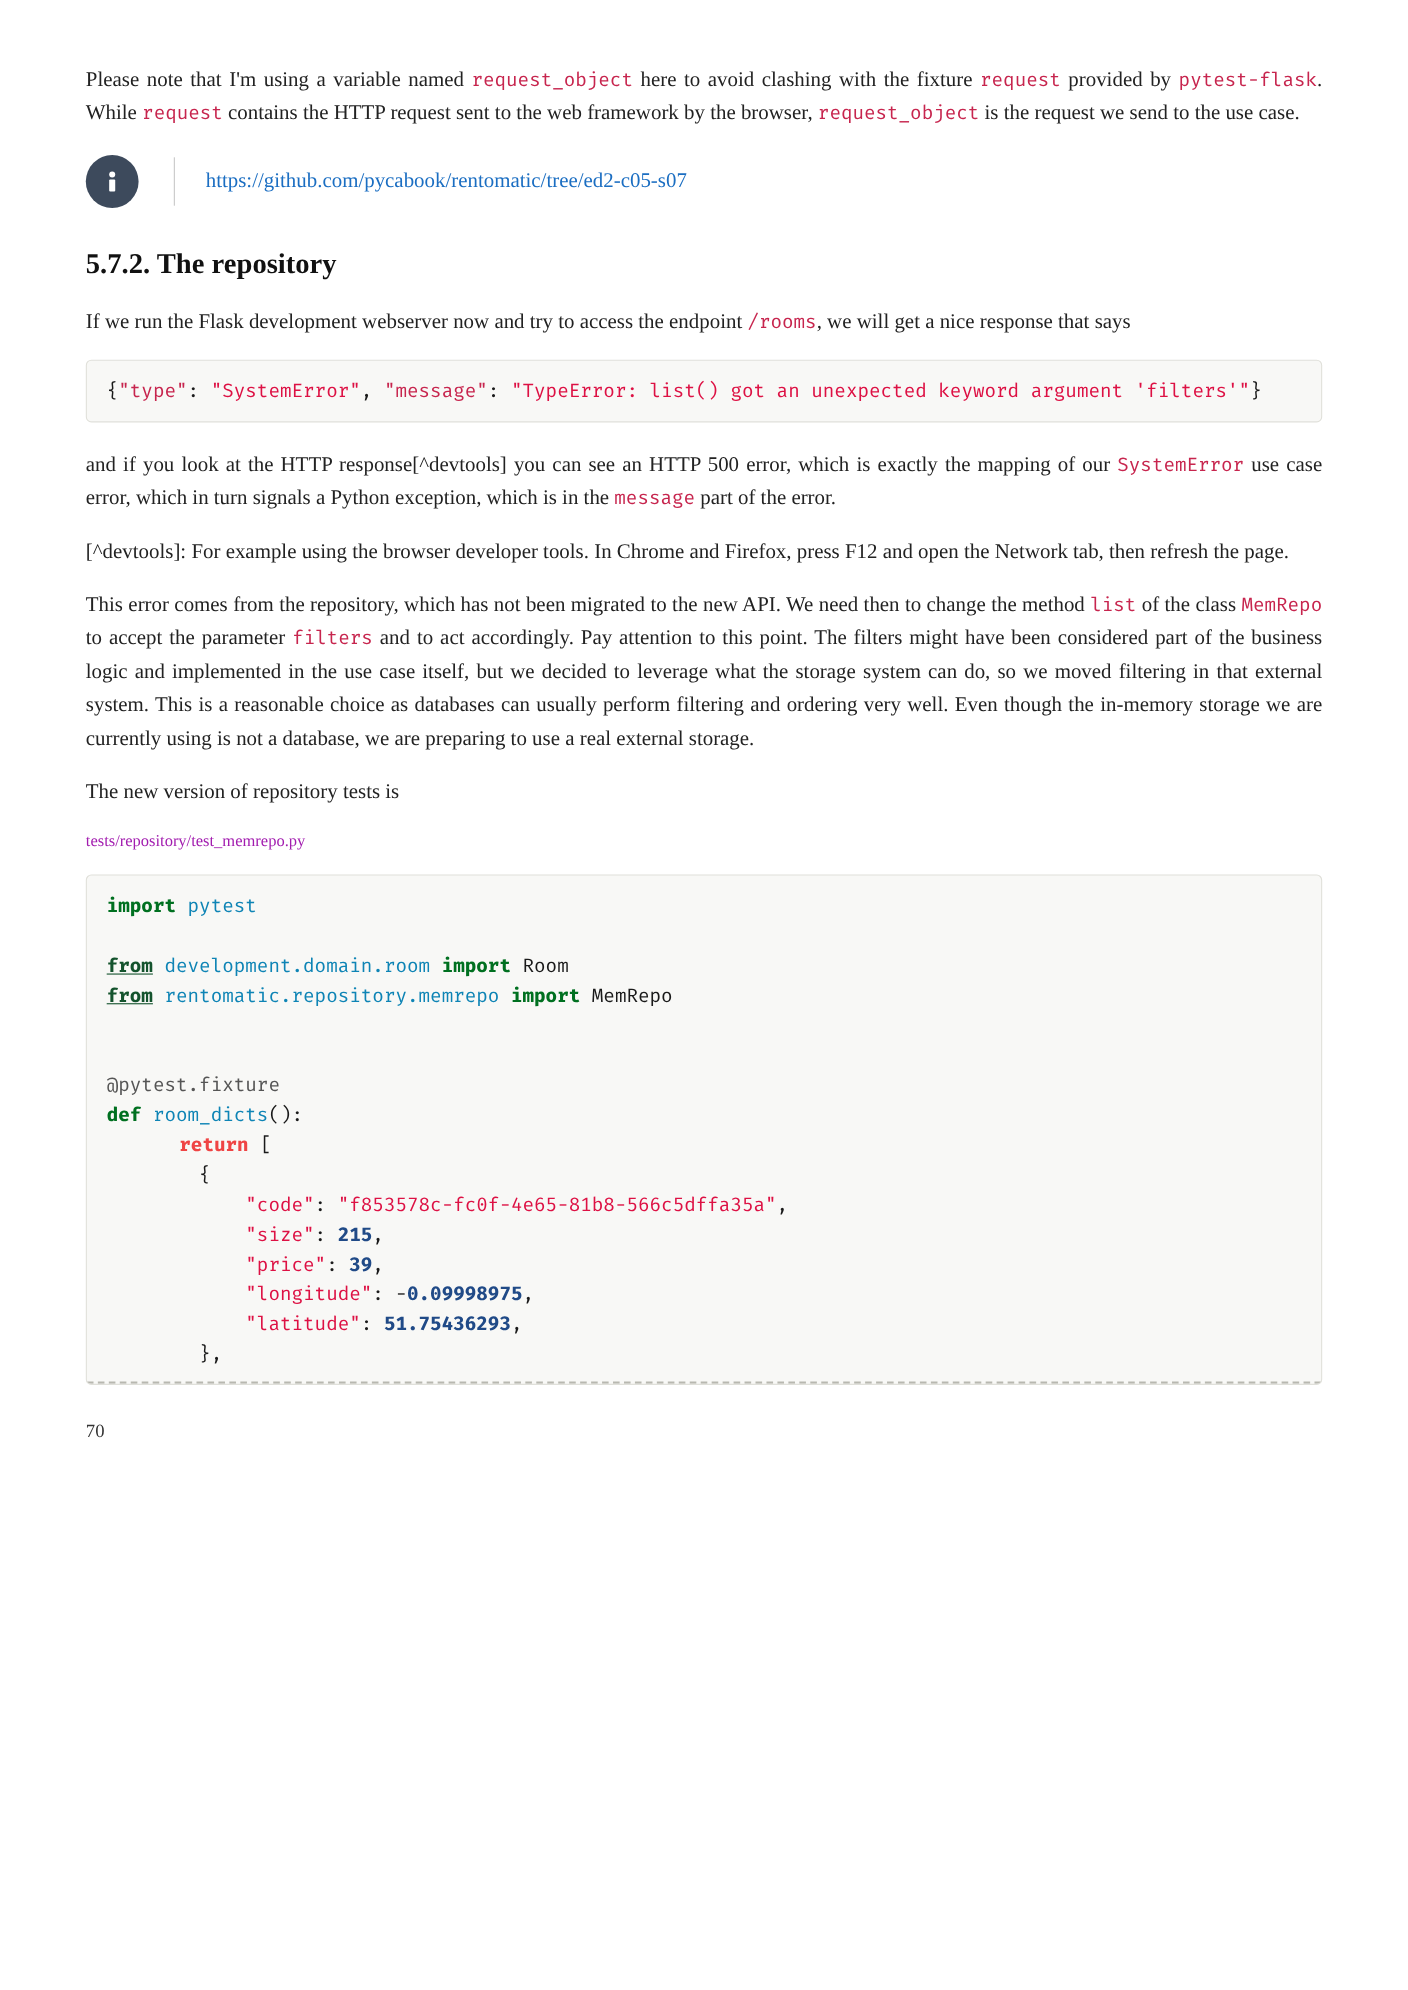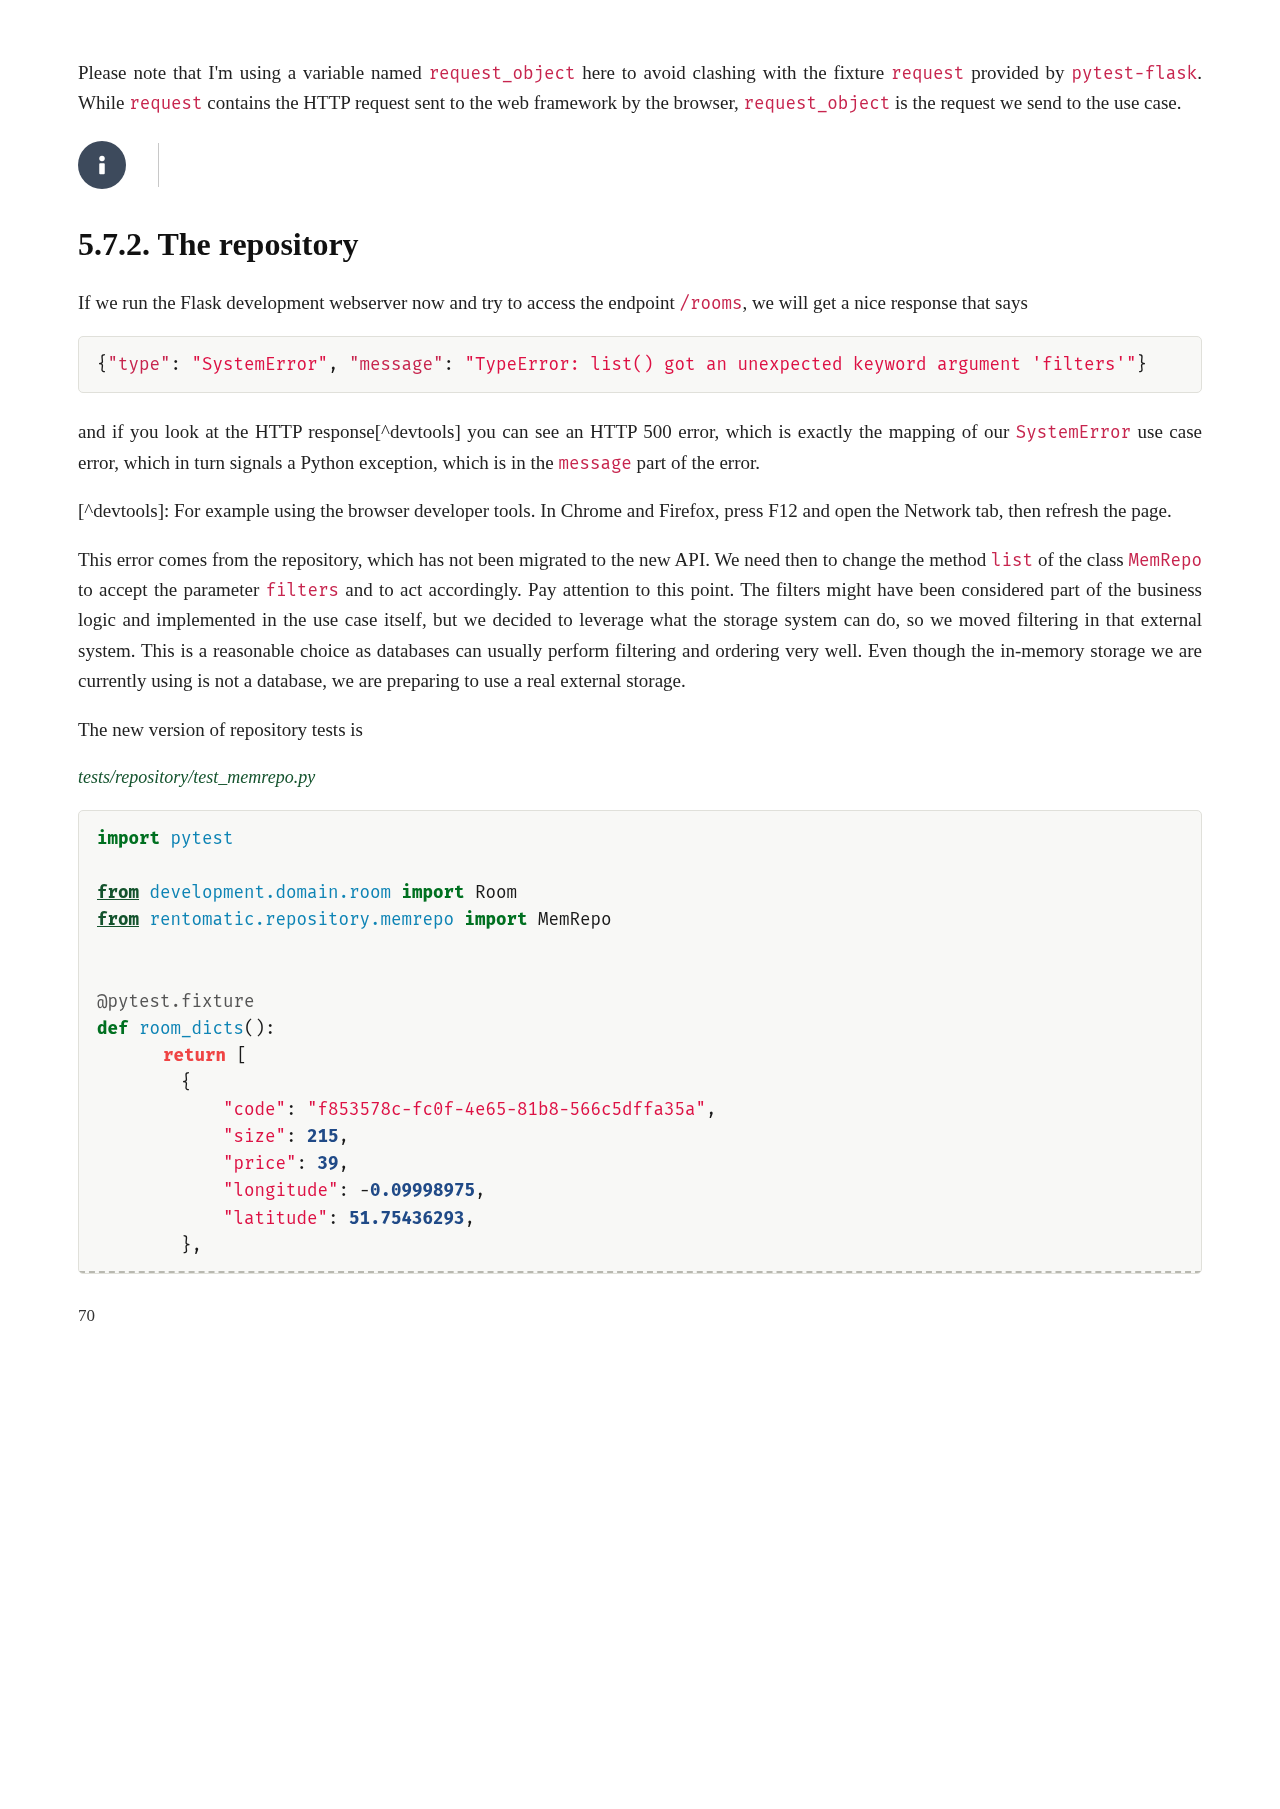--- a/index.html
+++ b/index.html
@@ -44,42 +44,41 @@
       background: #c8c8c8;
       margin: 0 28px 0 32px;
     }
     .info-link {
       color: #1b6ec2;
       text-decoration: none;
       font-size: 19px;
     }
     h2.section-heading {
       font-family: Georgia, serif;
-      font-size: 32px;
+      font-size: 26px;
       font-weight: bold;
       margin: 28px 0 18px 0;
       color: #111;
     }
     .code-block {
       background: #f8f8f6;
       border: 1px solid #e0e0da;
       border-radius: 5px;
       padding: 14px 18px;
       margin: 18px 0 24px 0;
       font-family: 'Fira Mono', Consolas, monospace;
       font-size: 17.5px;
       line-height: 1.55;
       white-space: pre-wrap;
       word-wrap: break-word;
     }
     .code-caption {
-      font-style: italic;
-      font-size: 18px;
+      font-size: 15px;
       margin: 14px 0 8px 0;
-      color: #14532d;
+      color: #a21caf;
     }
     .c-punct { color: #1a1a1a; }
     .c-str { color: #d14; }
     .c-key { color: #c7254e; }
     .c-kw-import { color: #007020; font-weight: bold; }
     .c-kw-from { color: #14532d; font-weight: bold; text-decoration: underline; }
     .c-kw-def { color: #007020; font-weight: bold; }
     .c-kw-return { color: #ef4444; font-weight: bold; margin-left: 24px; }
     .c-name { color: #1a1a1a; }
     .c-decorator { color: #555; }
@@ -110,20 +109,21 @@
 </p>
 
 <div class="info-callout">
   <div class="info-icon-wrap">
     <svg viewBox="0 0 24 24">
         <circle cx="12" cy="5" r="3"></circle>
         <rect x="9" y="10" width="6" height="12" rx="1"></rect>
       </svg>
   </div>
   <div class="info-divider"></div>
+  <a class="info-link">https://github.com/pycabook/rentomatic/tree/ed2-c05-s07</a>
 </div>
 
 <h2 class="section-heading">5.7.2. The repository</h2>
 
 <p>
   <span>If we run the Flask development webserver now and try to access the endpoint </span><code class="inline">/rooms</code><span>, we will get a nice response that says</span>
 </p>
 
 <div class="code-block"><span class="c-punct">{</span><span class="c-key">"type"</span><span class="c-punct">: </span><span class="c-str">"SystemError"</span><span class="c-punct">, </span><span class="c-key">"message"</span><span class="c-punct">: </span><span class="c-str">"TypeError: list() got an unexpected keyword argument 'filters'"</span><span class="c-punct">}</span></div>
 

